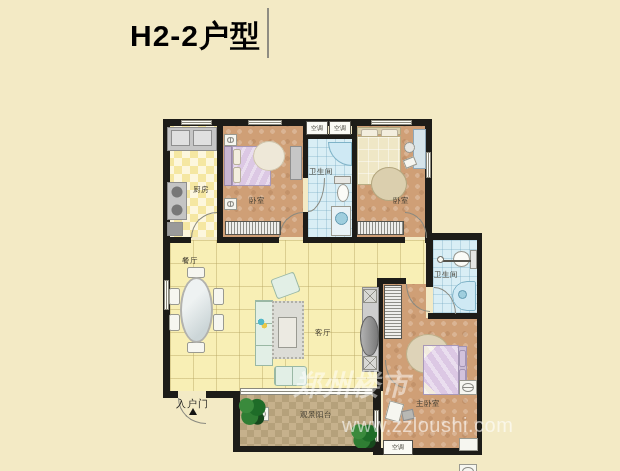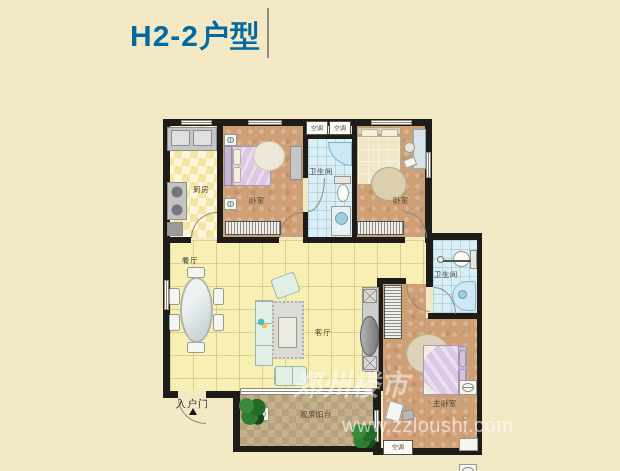--- a/index.html
+++ b/index.html
@@ -1,20 +1,20 @@
 <!DOCTYPE html>
 <html><head>
 <meta charset="utf-8">
 <style>
   html,body{margin:0;padding:0;}
   body{font-family:"Liberation Sans","DejaVu Sans",sans-serif;}
   #page{position:relative;width:620px;height:471px;background:#f3eac5;overflow:hidden;}
   .a{position:absolute;box-sizing:border-box;}
   
-  .title{font-size:30px;font-weight:bold;letter-spacing:1px;color:#0369a1;}
+  .title{font-size:30px;font-weight:bold;letter-spacing:1px;color:#000000;}
   .hdiv{width:2px;background:#8f8d82;}
   .hl1{font-size:16px;font-weight:bold;color:#34322c;white-space:nowrap;}
   .hl1 sup{font-size:9px;}
   .hl2{font-size:16px;font-weight:bold;color:#34322c;white-space:nowrap;}
   .hl2 .note{font-size:10.5px;font-weight:normal;margin-left:4px;}
   
   .wall{background:#1d1c18;}
   .win{background:#fdfdf8;border:1px solid #8a887c;}
   .win.h::after{content:"";position:absolute;left:0;right:0;top:45%;height:1px;background:#8a887c;}
   .win.v::after{content:"";position:absolute;top:0;bottom:0;left:45%;width:1px;background:#8a887c;}
@@ -213,19 +213,19 @@
   <div class="a arrow-up" style="left:189px;top:408px;"></div>
   <div class="a lbl-entry" style="left:176px;top:397px;">入户门</div>
 
   <div class="a lbl" style="left:193px;top:185px;">厨房</div>
   <div class="a lbl" style="left:249px;top:196px;">卧室</div>
   <div class="a lbl" style="left:309px;top:167px;">卫生间</div>
   <div class="a lbl" style="left:393px;top:196px;">卧室</div>
   <div class="a lbl" style="left:182px;top:256px;">餐厅</div>
   <div class="a lbl" style="left:315px;top:328px;">客厅</div>
   <div class="a lbl" style="left:434px;top:270px;">卫生间</div>
-  <div class="a lbl" style="left:416px;top:399px;z-index:55;margin-left:17px;">主卧室</div>
+  <div class="a lbl" style="left:416px;top:399px;z-index:55;">主卧室</div>
   <div class="a lbl" style="left:300px;top:410px;z-index:55;">观景阳台</div>
 
   <div class="a wm-brand" style="left:294px;top:366px;">郑州楼市</div>
   <div class="a wm-url" style="left:298px;top:414px;margin-left:44px;">www.zzloushi.com</div>
 
 </div>
 
 </body></html>

